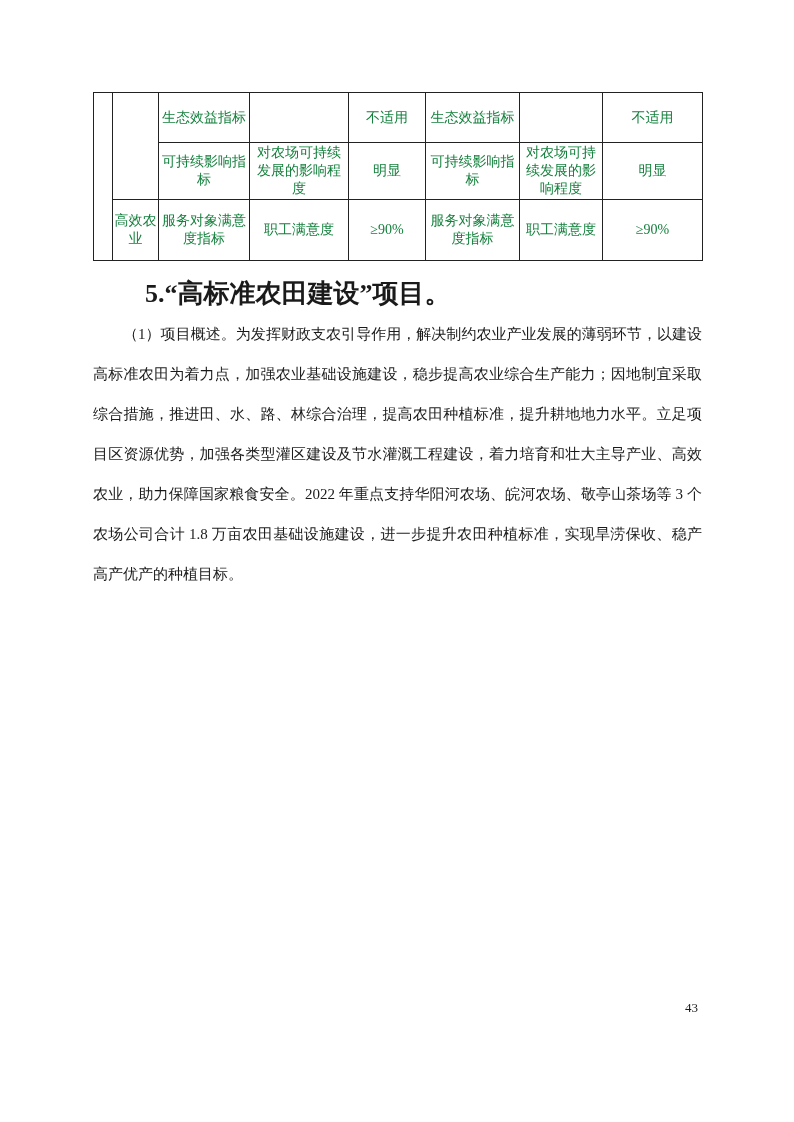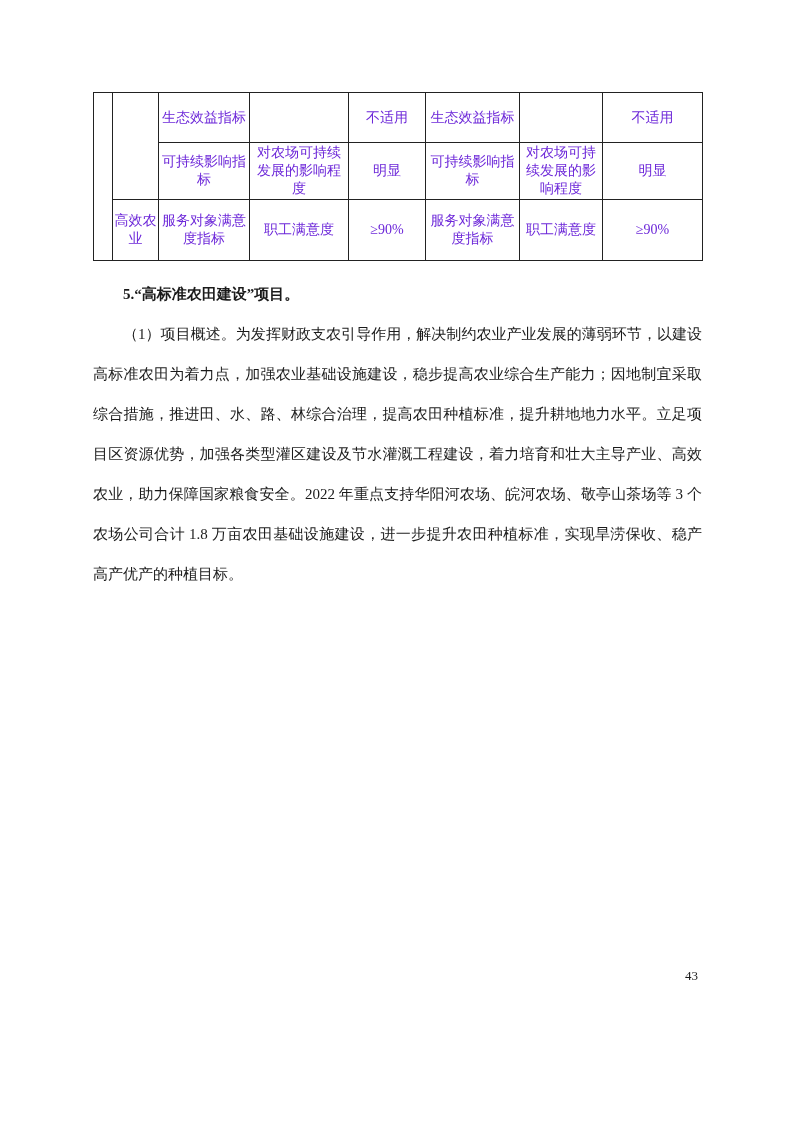--- a/index.html
+++ b/index.html
@@ -21,52 +21,52 @@
     top: 92px;
     width: 609px;
   }
   table.indicator-table {
     border-collapse: collapse;
     table-layout: fixed;
     width: 609px;
     font-size: 14px;
     line-height: 18px;
     text-align: center;
-    color: #6d28d9;
+    color: #15803d;
   }
   table.indicator-table td {
     border: 1px solid #222222;
     padding: 1px;
     vertical-align: middle;
     overflow: hidden;
   }
   td.c2pad { padding: 1px 6px; }
   tr.r1 { height: 50px; }
   tr.r2 { height: 55px; }
   tr.r3 { height: 61px; }
   .heading {
     margin-top: 13px;
-    font-size: 15px;
+    font-size: 26px;
     font-weight: bold;
     line-height: 40px;
     text-indent: 2em;
     white-space: nowrap;
   }
   p.body-para {
     margin: 0;
     font-size: 15px;
     line-height: 40px;
     text-align: justify;
     text-justify: inter-ideograph;
     text-indent: 2em;
   }
   .pagenum {
     position: absolute;
     right: 96px;
-    top: 968px;
+    top: 1000px;
     font-size: 13px;
     color: #1a1a1a;
   }
 </style>
 </head>
 <body>
 
 <div class="content">
 
   <table class="indicator-table">

